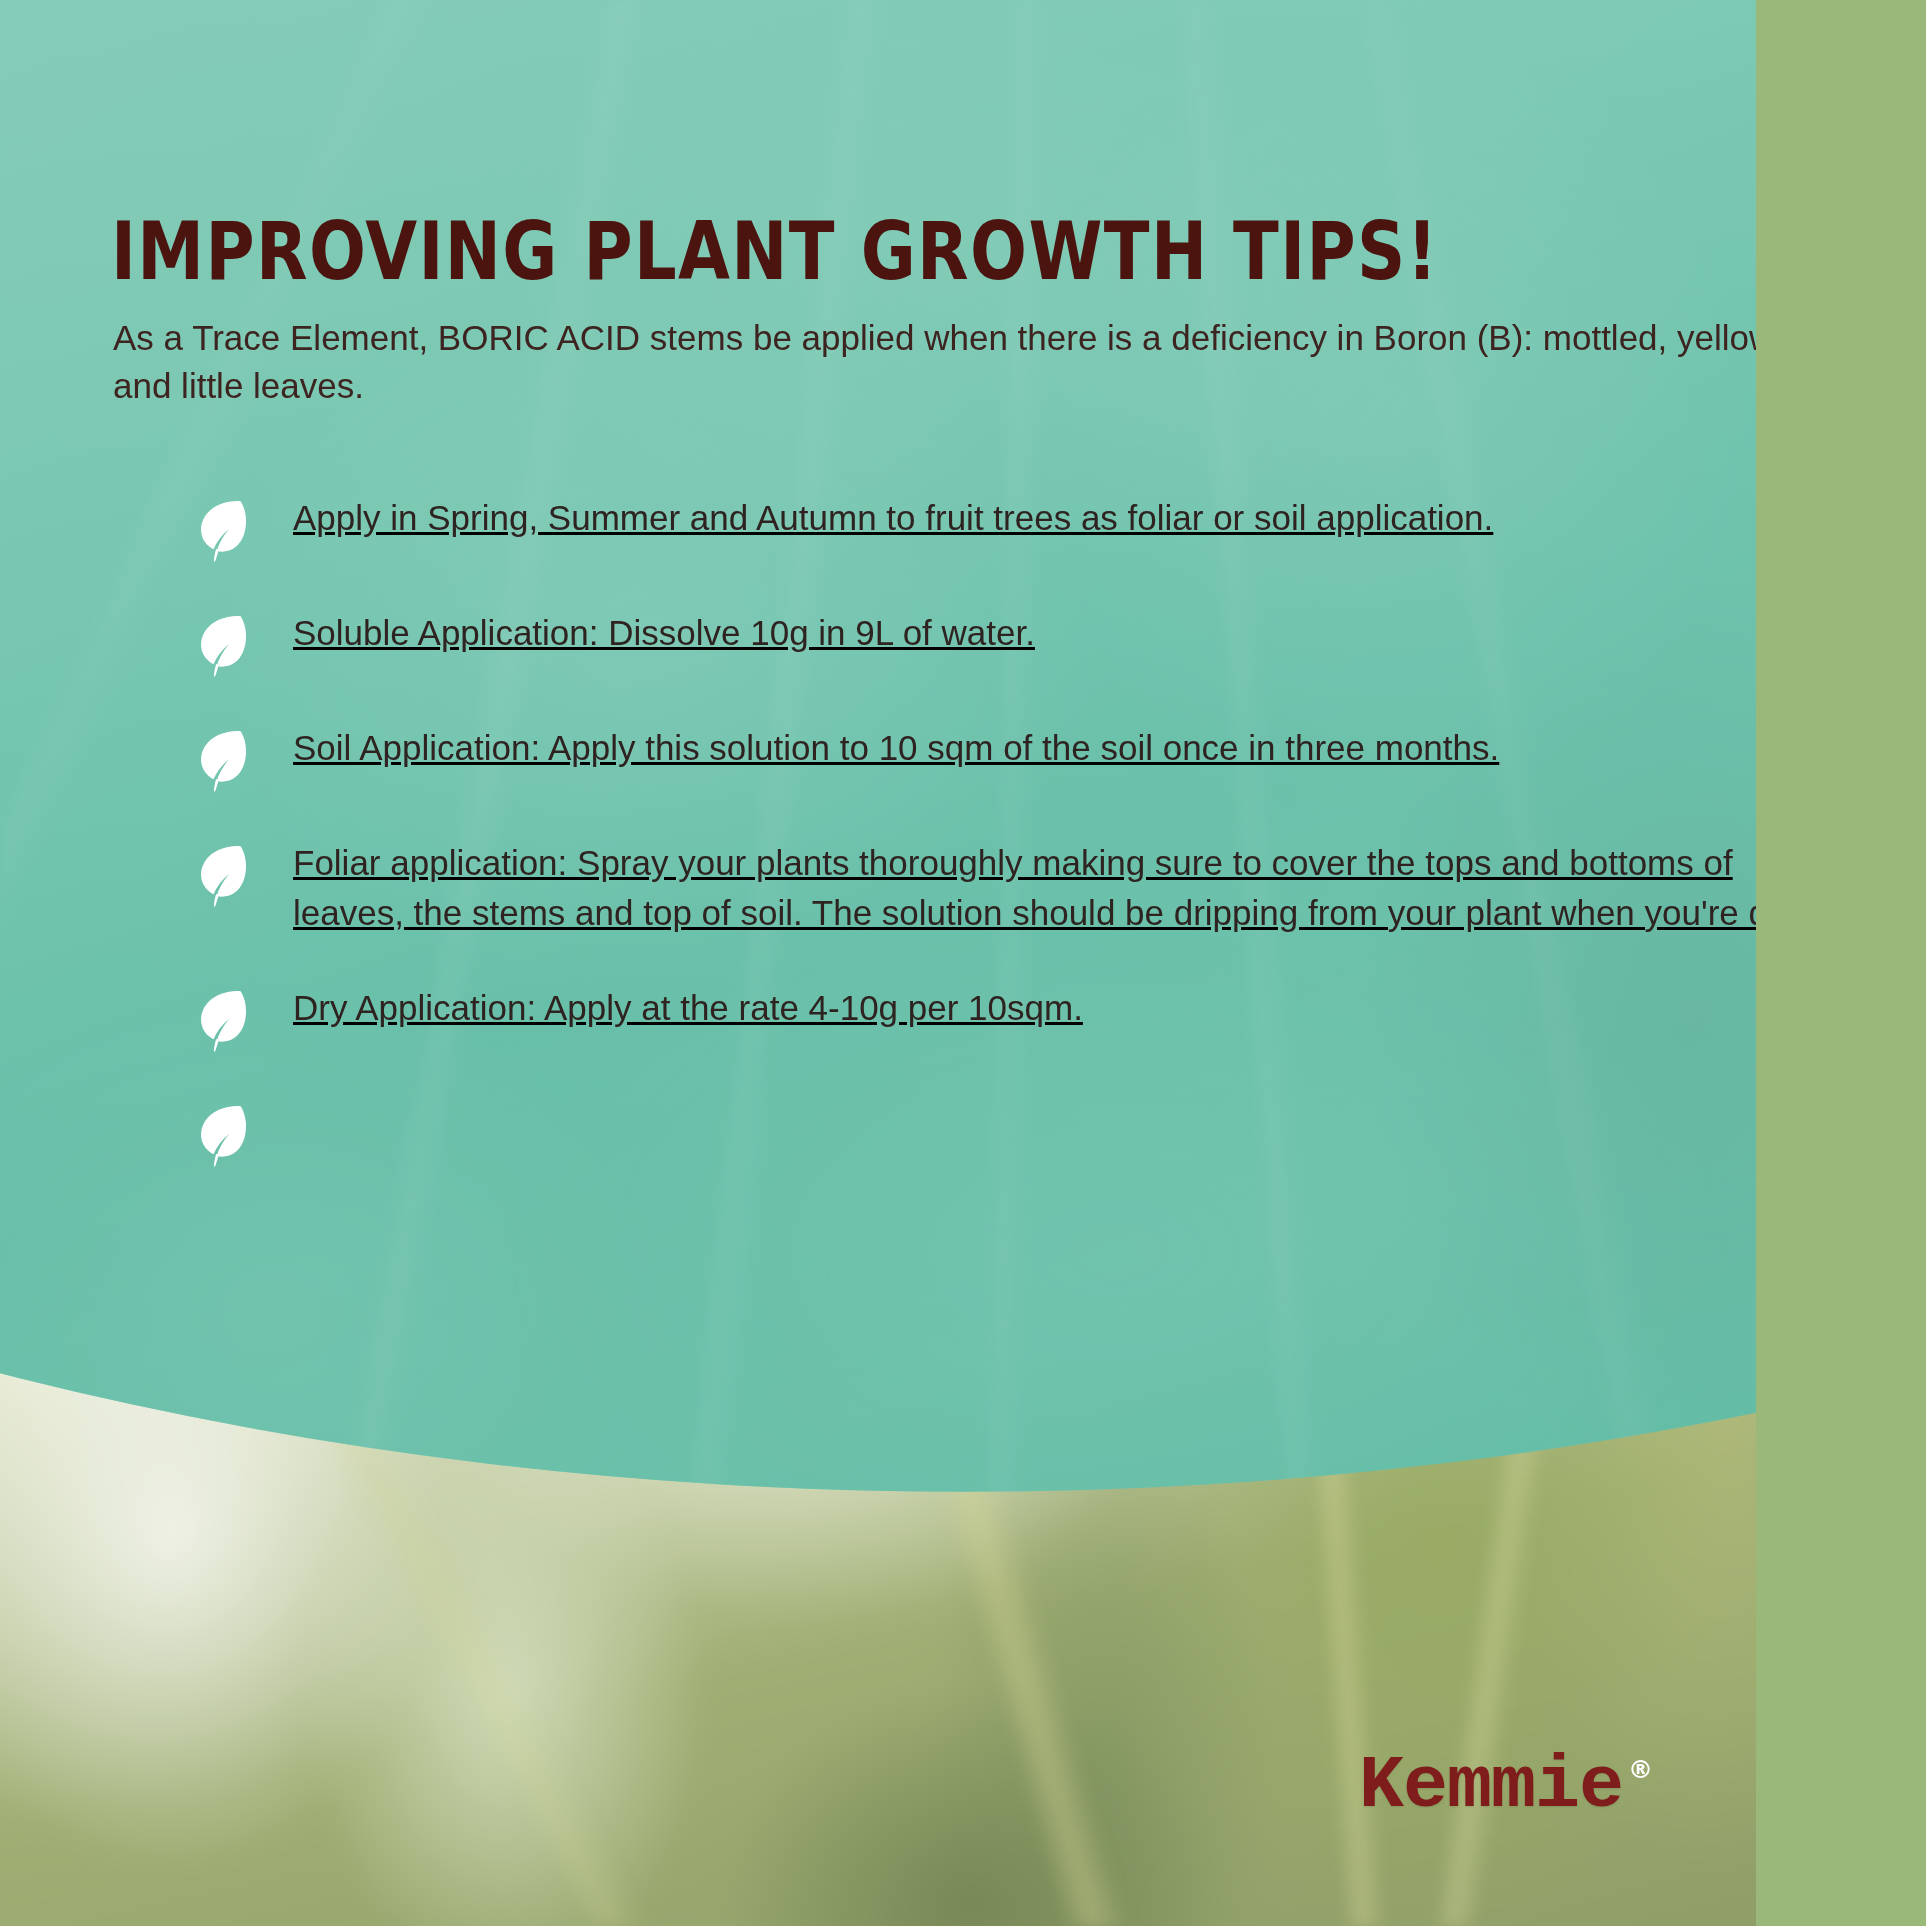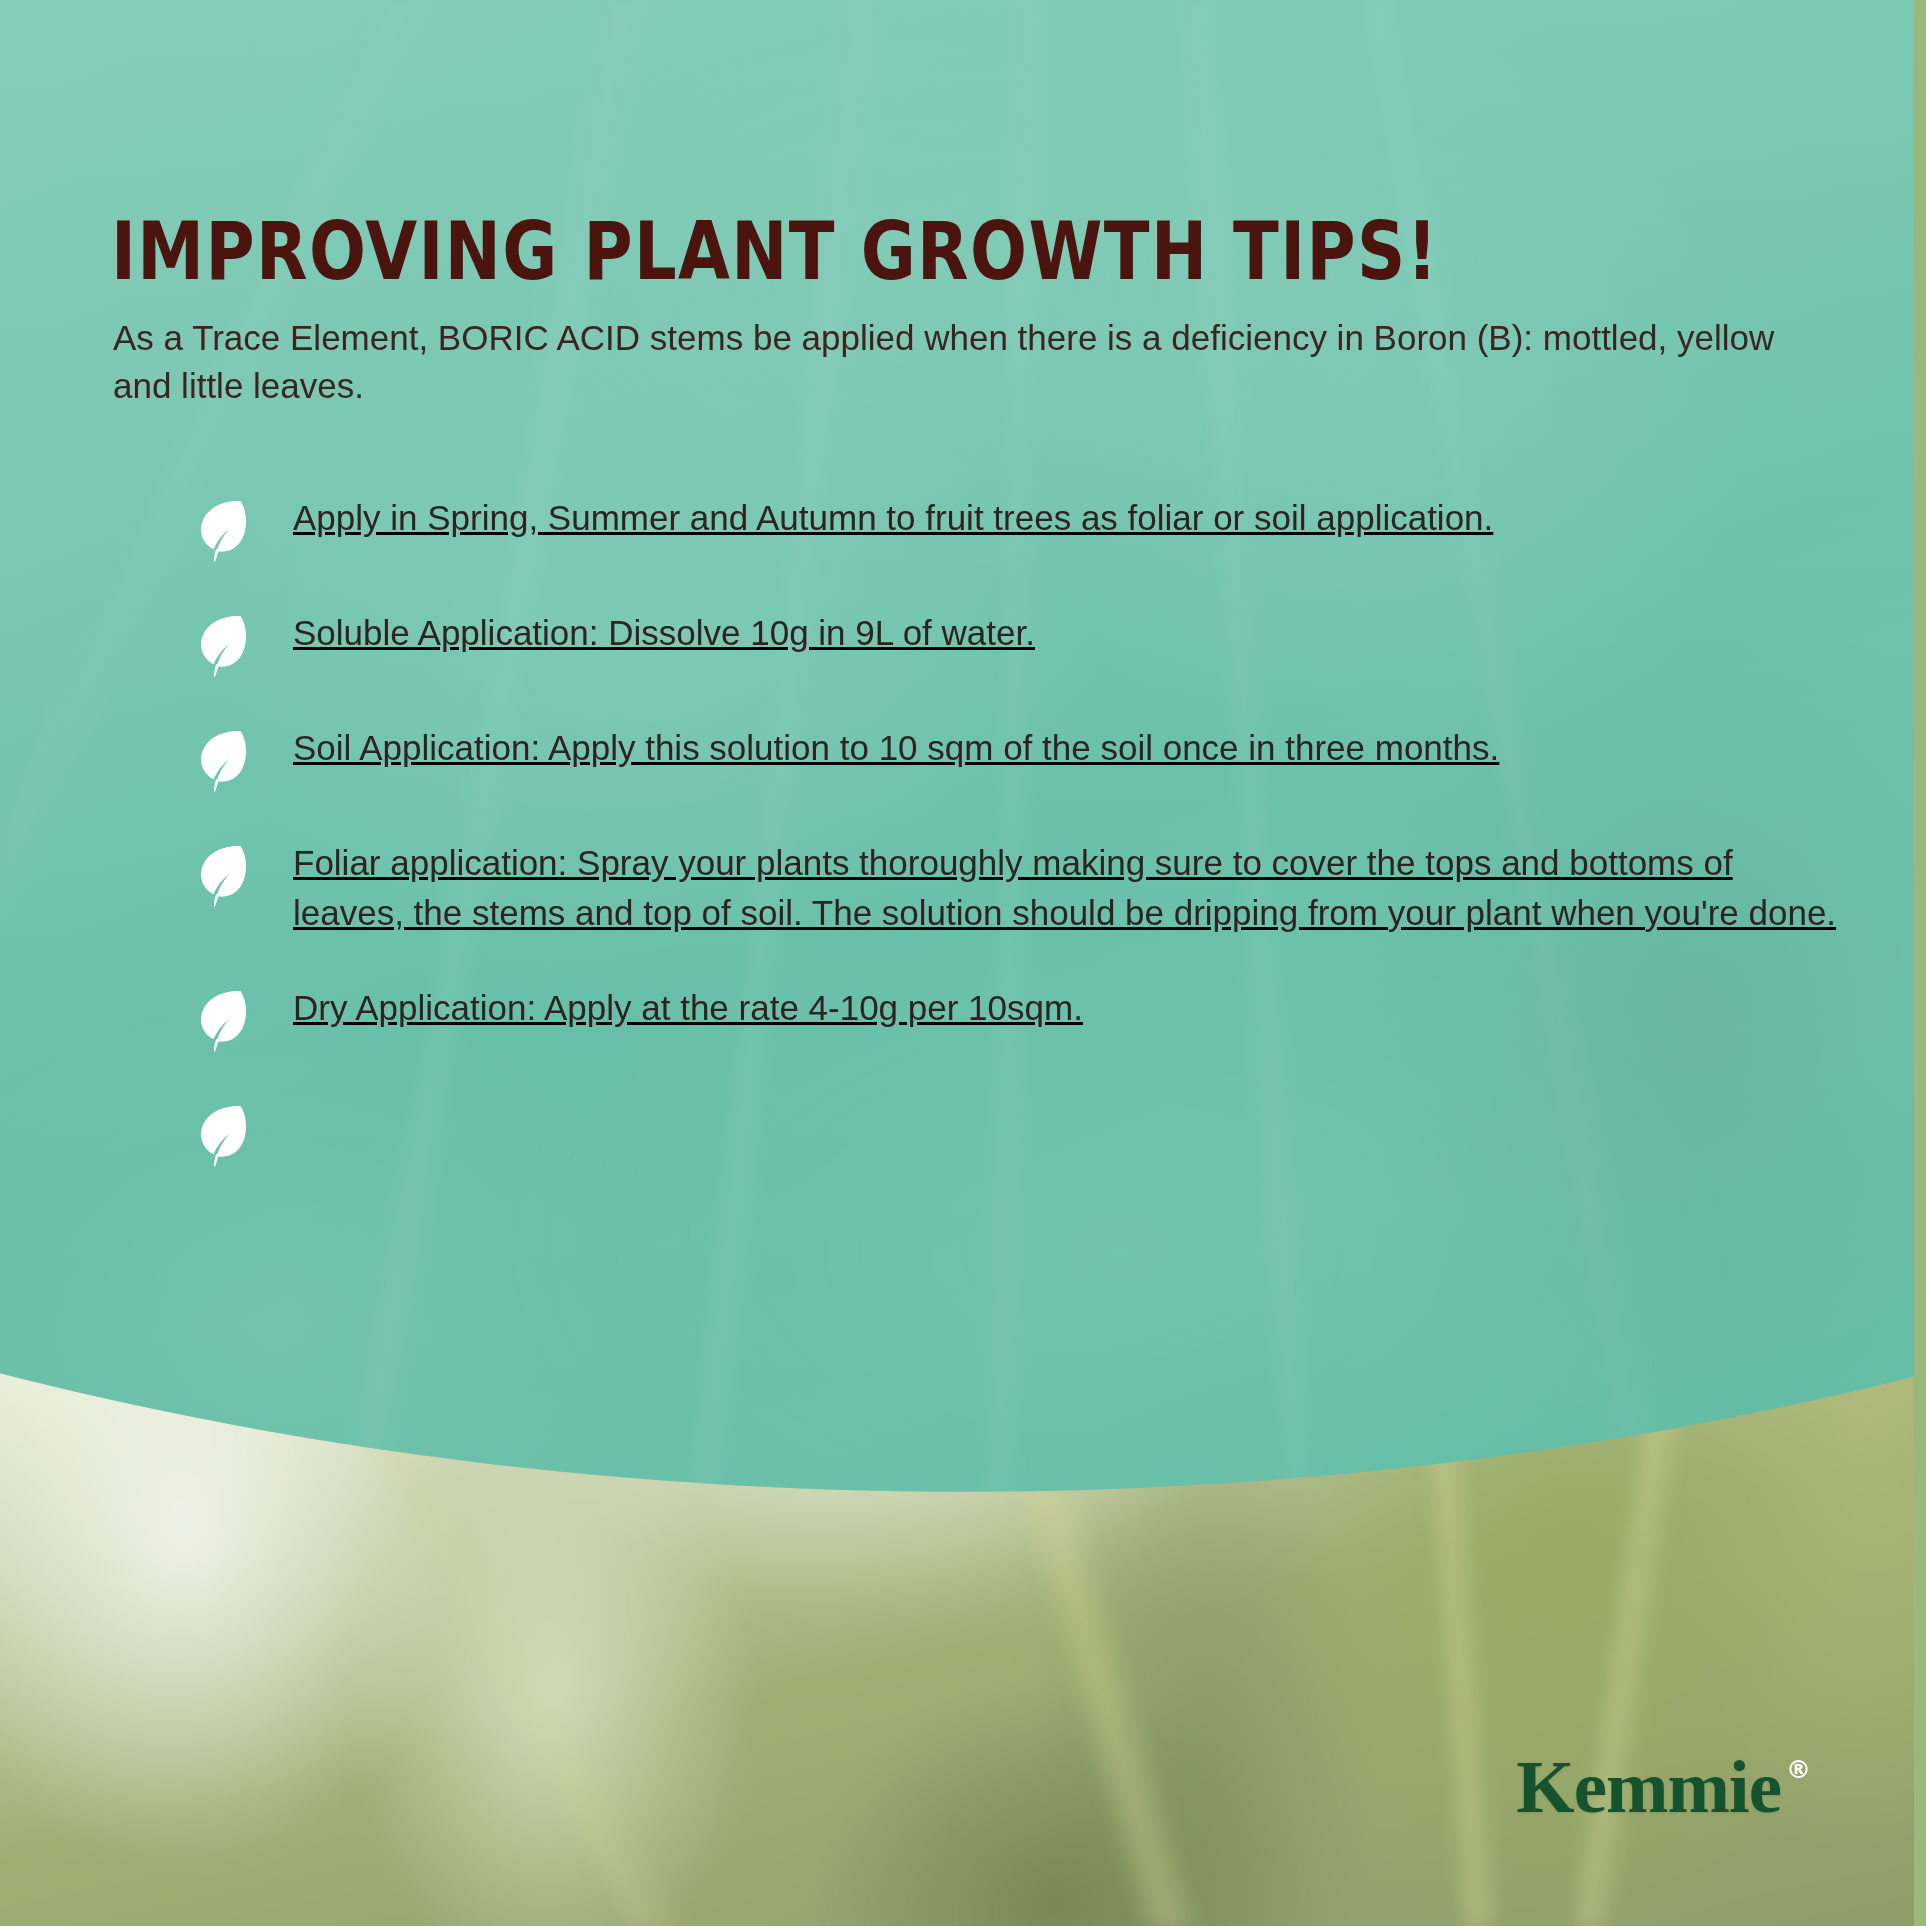--- a/index.html
+++ b/index.html
@@ -1,21 +1,21 @@
 <!DOCTYPE html>
 <html><head>
 <meta charset="utf-8">
 <style>
   html,body{margin:0;padding:0;}
   body{
     width:1927px;height:1927px;overflow:hidden;
     font-family:"Liberation Sans","DejaVu Sans",sans-serif;
     background:#9ab87a;
   }
-  #poster{position:relative;width:1914px;height:1927px;overflow:hidden;}
+  #poster{position:relative;width:1756px;height:1927px;overflow:hidden;}
 
   
   .photo-bottom{
     position:absolute;inset:0;
     background:
       radial-gradient(ellipse 416px 515px at 12% 78%, rgba(255,255,255,.70) 0%, rgba(255,255,255,0) 62%),
       radial-gradient(ellipse 297px 416px at 30% 86%, rgba(236,244,224,.62) 0%, rgba(236,244,224,0) 65%),
       radial-gradient(ellipse 515px 356px at 46% 70%, rgba(250,252,240,.55) 0%, rgba(250,252,240,0) 66%),
       radial-gradient(ellipse 257px 554px at 62% 90%, rgba(120,140,90,.55) 0%, rgba(120,140,90,0) 64%),
       radial-gradient(ellipse 426px 614px at 80% 78%, rgba(151,170,96,.70) 0%, rgba(151,170,96,0) 66%),
@@ -93,22 +93,22 @@
     max-width:1544px;
   }
   .b-long .btext{max-width:1556px;}
 
   
   .logo{
     position:absolute;right:103px;bottom:103px;z-index:6;
     display:flex;align-items:flex-start;
   }
   .logo-word{
-    color:#14532d;font-weight:700;font-size:75px;letter-spacing:-1px;
-    font-family:Liberation Serif, serif;
+    color:#7f1d1d;font-weight:700;font-size:75px;letter-spacing:-1px;
+    font-family:Liberation Mono, monospace;
     line-height:1;
     text-shadow:0 1px 2px rgba(60,80,40,.18);
   }
   .logo-r{
     color:#ffffff;font-size:25px;font-weight:700;margin-left:5px;margin-top:6px;
     font-family:"DejaVu Sans","Liberation Sans",sans-serif;
   }
 </style>
 </head>
 <body>

